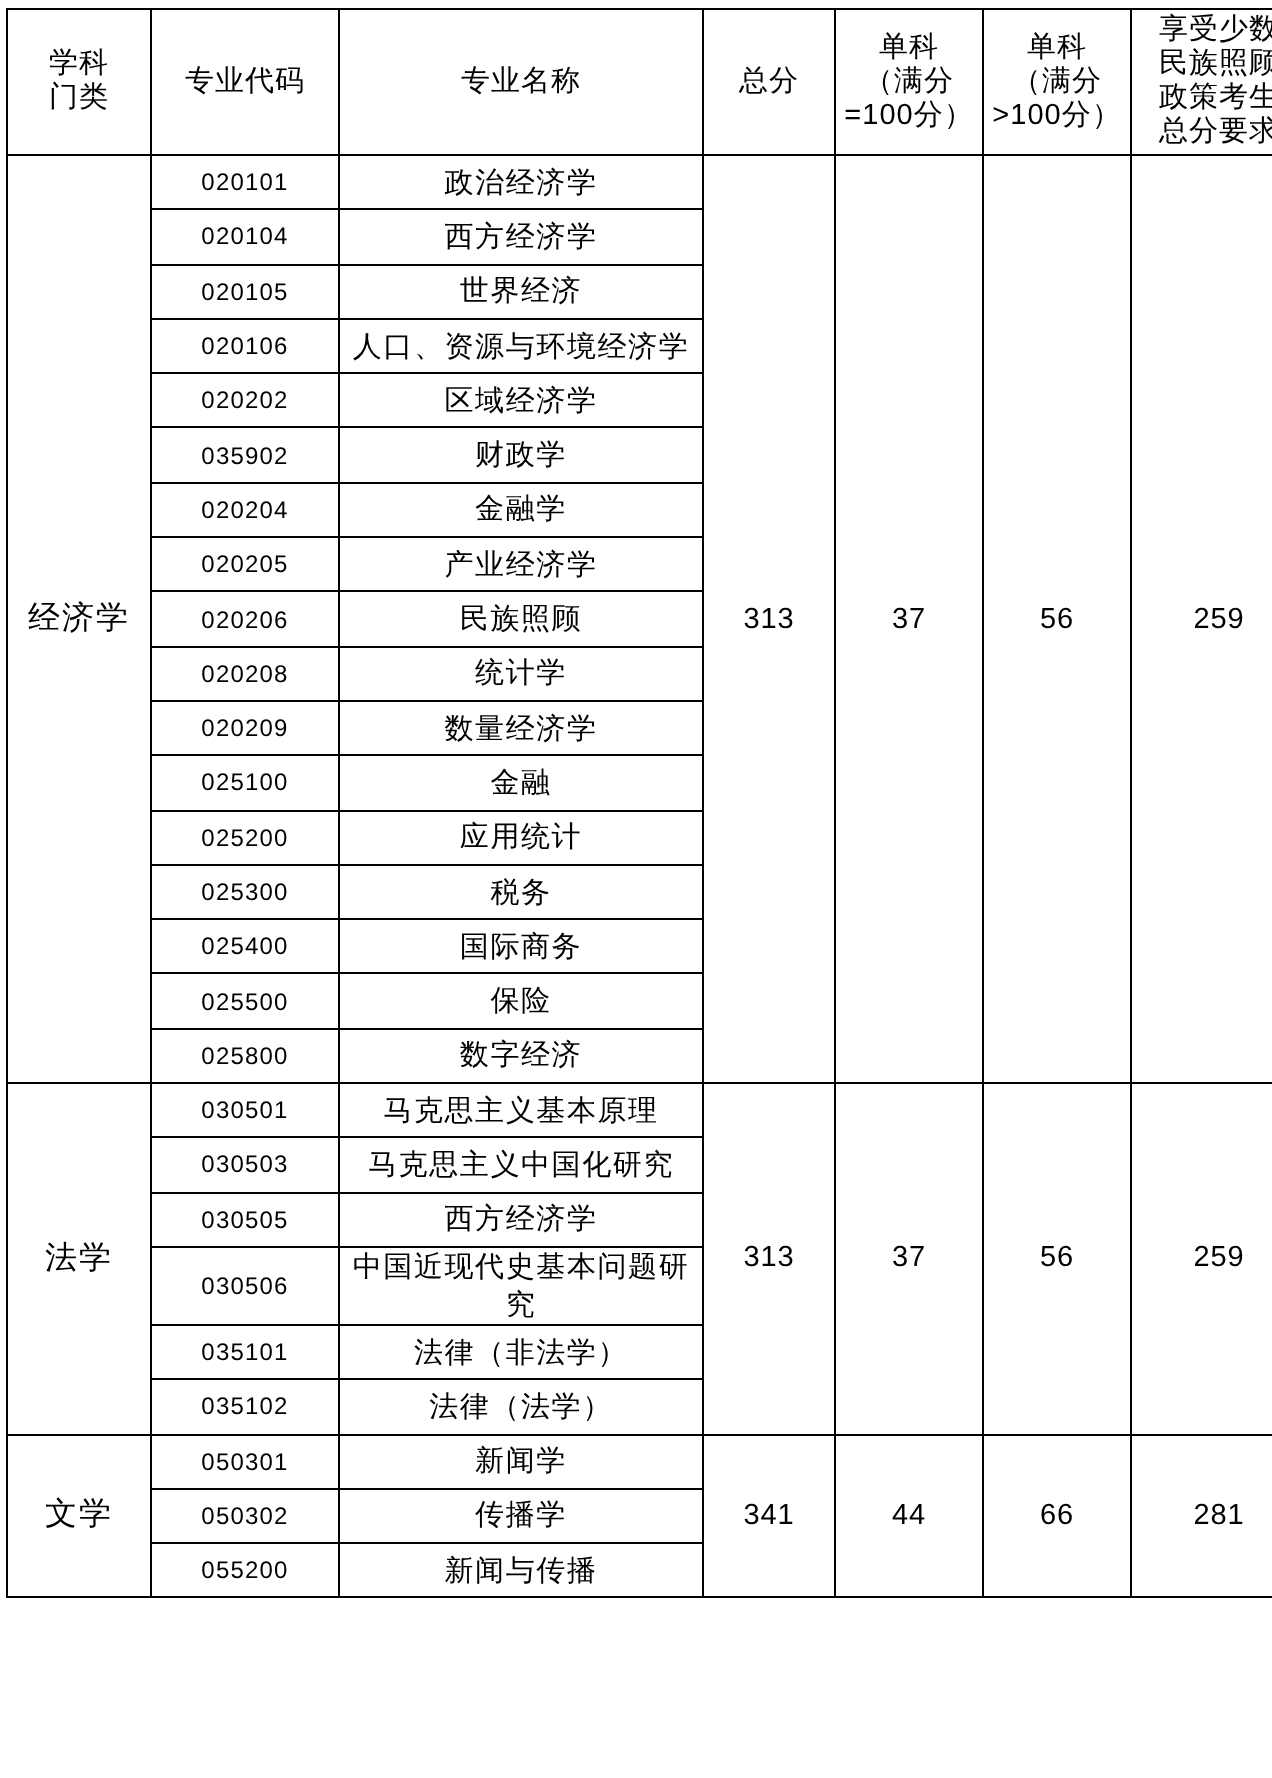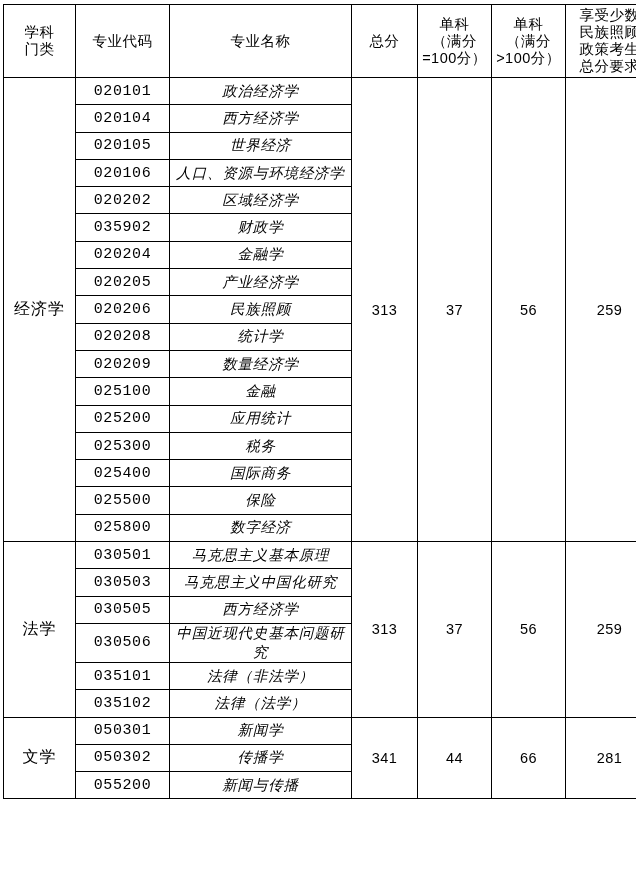--- a/index.html
+++ b/index.html
@@ -54,28 +54,26 @@
   tbody td {
     height: 26.3px;
     font-size: 14px;
     letter-spacing: 0.3px;
   }
   td.cat {
     font-size: 16px;
     letter-spacing: 1px;
   }
   td.code {
-    font-size: 15px;
+    font-size: 12px;
     letter-spacing: 0.6px;
-    font-family: Liberation Mono, monospace;
   }
   td.name {
     font-size: 14.5px;
     letter-spacing: 0.8px;
-    font-style: italic;
   }
   td.num {
     font-size: 14.5px;
     letter-spacing: 0.4px;
   }
 </style>
 </head>
 <body>
 
 <div class="sheet">

